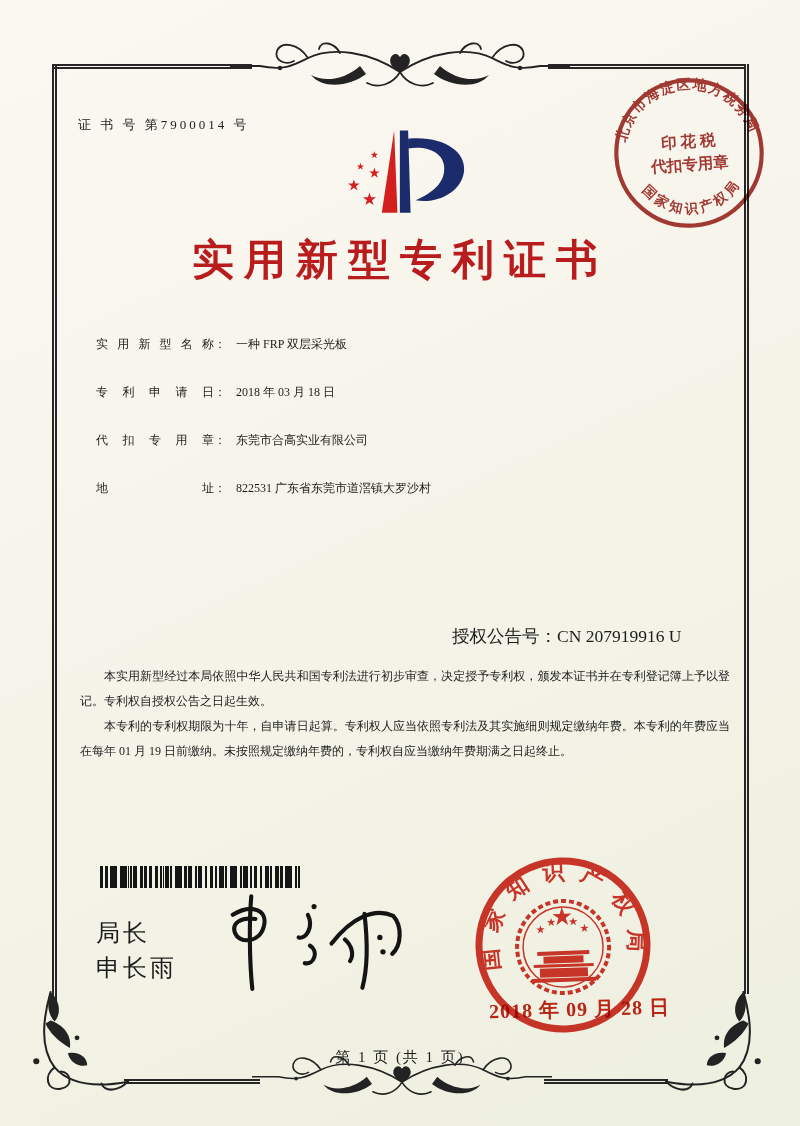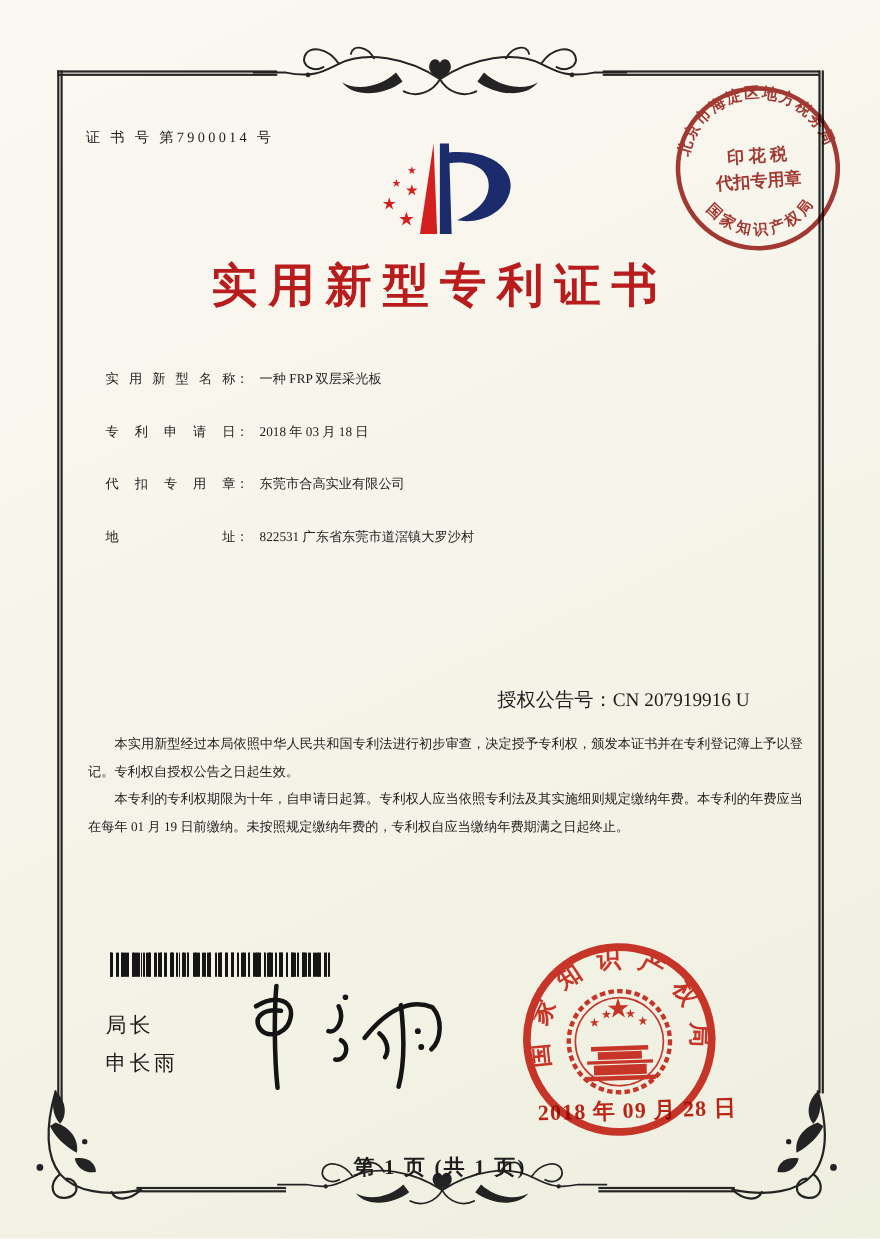--- a/index.html
+++ b/index.html
@@ -21,22 +21,22 @@
   
   .cert-no{left:78px;top:116px;font-size:13px;letter-spacing:3px;}
   .title{left:0;right:0;top:232px;text-align:center;font-size:42px;font-weight:bold;letter-spacing:10px;color:#b91c1c;}
   .fields{left:96px;top:336px;right:100px;}
   .frow{height:48px;font-size:12px;white-space:nowrap;}
   .flabel{display:inline-block;width:118px;text-align:justify;text-align-last:justify;}
   .fcolon{display:inline-block;margin-right:10px;}
   .grantno{left:452px;top:624px;font-size:17.5px;white-space:nowrap;}
   .paras{left:80px;top:664px;width:650px;font-size:12px;line-height:25px;text-align:justify;}
   .paras p{margin:0;text-indent:2em;}
-  .signer{left:96px;top:916px;font-size:19px;line-height:35px;letter-spacing:3px;font-family:Liberation Mono, monospace;}
-  .footer{left:0;right:0;top:1048px;text-align:center;font-size:19px;letter-spacing:2px;font-weight:bold;}
+  .signer{left:96px;top:916px;font-size:24px;line-height:35px;letter-spacing:3px;}
+  .footer{left:0;right:0;top:1048px;text-align:center;font-size:15px;letter-spacing:2px;}
   
   .logo{left:330px;top:110px;}
   .tax-stamp{left:606px;top:70px;mix-blend-mode:multiply;opacity:.92;}
   .seal{left:473px;top:855px;mix-blend-mode:multiply;opacity:.93;}
   .seal-date{left:489px;top:996px;font-size:20px;font-weight:bold;color:#c62817;letter-spacing:1px;
              mix-blend-mode:multiply;transform:rotate(-1.5deg);white-space:nowrap;}
   .barcode{left:100px;top:866px;width:200px;height:22px;
     background:
       repeating-linear-gradient(90deg,#151515 0 2px,rgba(0,0,0,0) 2px 5px),
       repeating-linear-gradient(90deg,#151515 0 1px,rgba(0,0,0,0) 1px 7px),

